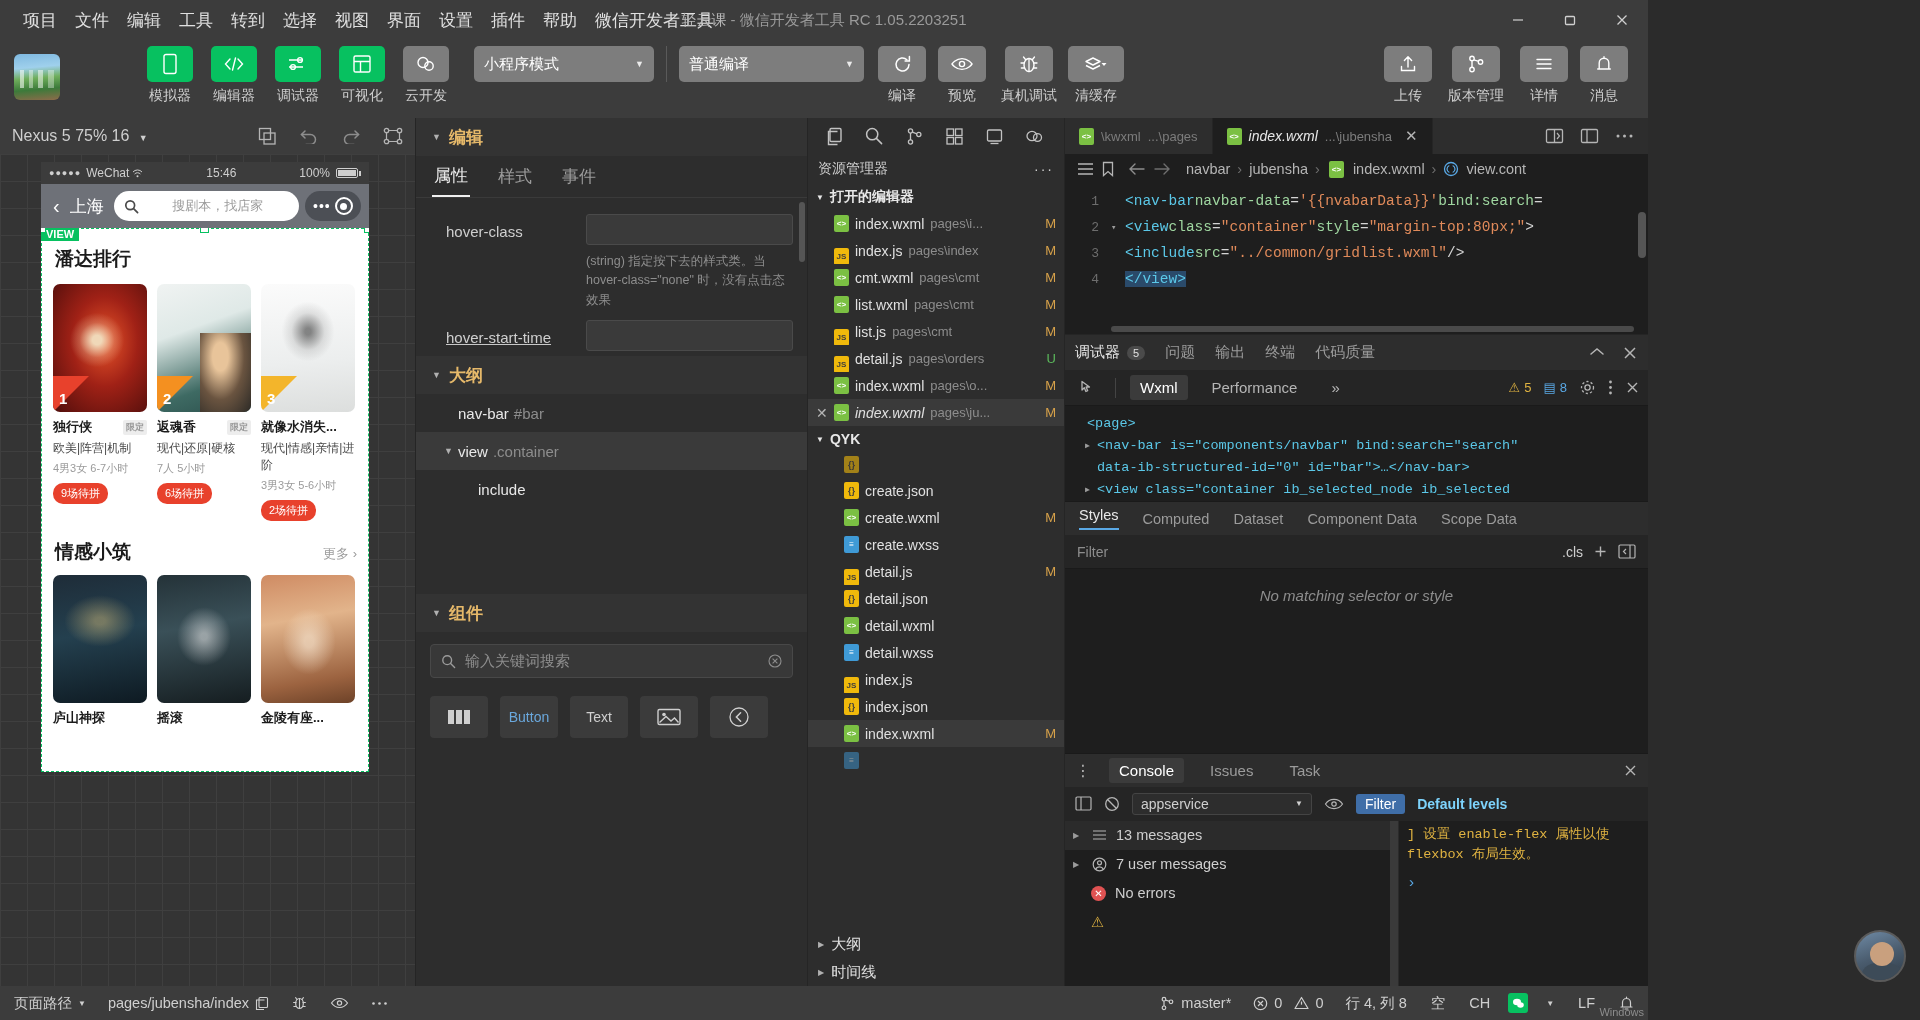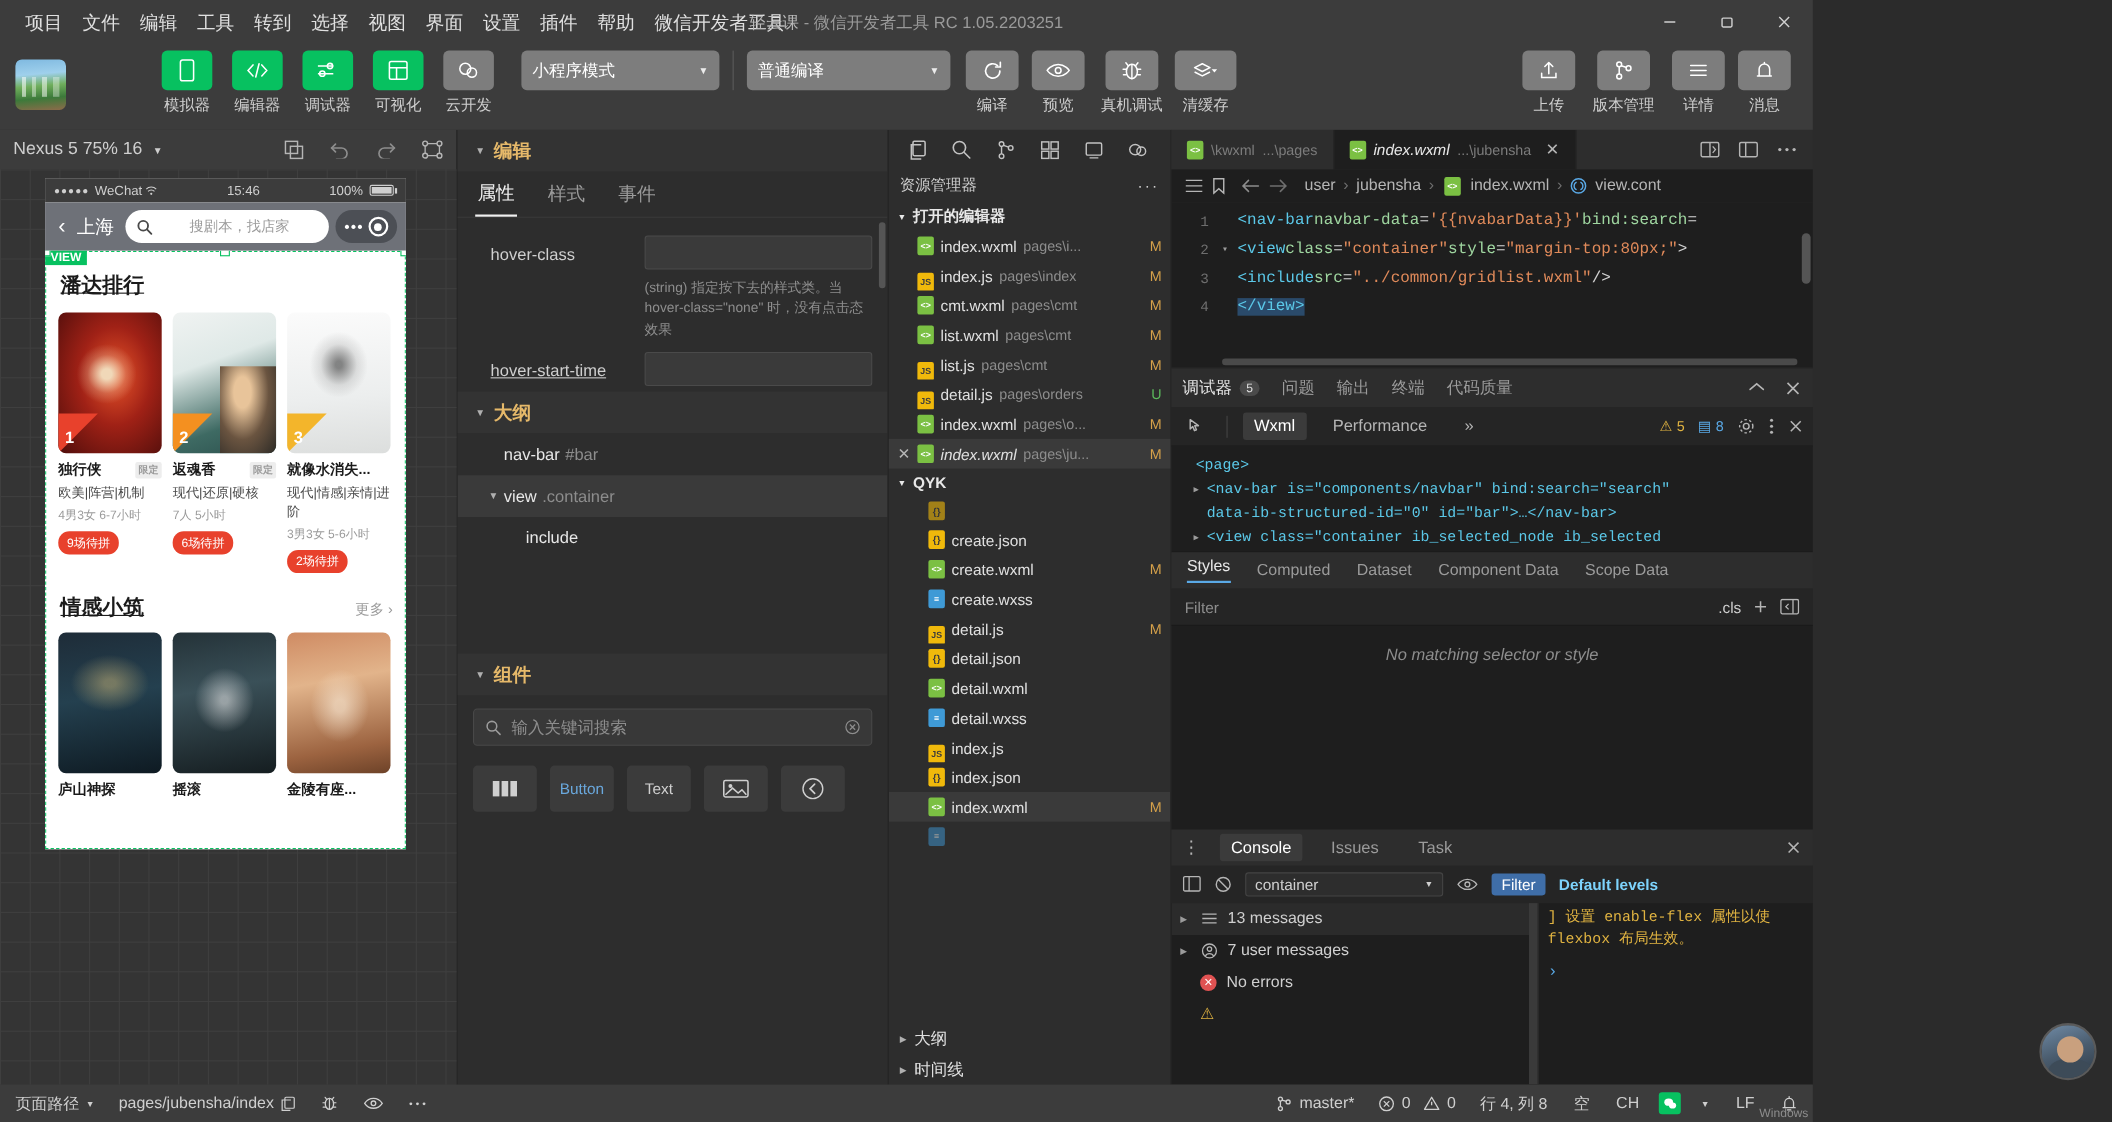--- a/index.html
+++ b/index.html
@@ -144,21 +144,21 @@
   }
   .sel-tag {
     position: absolute; left: 0; top: -1px; background: #07c160; color: #fff;
     font-size: 11px; padding: 1px 5px; font-weight: bold; z-index: 6;
   }
   .sel-handle {
     position: absolute; width: 9px; height: 9px; background: #fff;
     border: 1px solid #07c160; z-index: 7;
   }
   .page-scroll { padding: 10px 12px 0 12px; }
-  .sec-title { font-size: 19px; font-weight: bold; color: #1b1b1b; margin: 8px 0 12px 2px; text-decoration: underline; }
+  .sec-title { font-size: 19px; font-weight: bold; color: #1b1b1b; margin: 8px 0 12px 2px; }
   .sec-row { display: flex; align-items: baseline; margin: 18px 0 10px 2px; }
   .sec-row .more { margin-left: auto; color: #9b9b9b; font-size: 13px; }
   .cards { display: flex; gap: 10px; }
   .card { width: 94px; }
   .card-img {
     width: 94px; height: 128px; border-radius: 7px; position: relative; overflow: hidden;
   }
   .card-rank {
     position: absolute; left: 0; bottom: 0; width: 0; height: 0;
     border-style: solid; border-width: 0 0 36px 36px; border-color: transparent;
@@ -1064,21 +1064,21 @@
         <span style="margin-left:6px;">
           <svg width="18" height="14" viewBox="0 0 18 14">
               <path d="M16 7H2M7 2L2 7l5 5" fill="none" stroke="#8d8d8d" stroke-width="1.4" stroke-linecap="round"></path>
             </svg>
         </span>
         <span>
           <svg width="18" height="14" viewBox="0 0 18 14">
               <path d="M2 7h14M11 2l5 5-5 5" fill="none" stroke="#6f6f6f" stroke-width="1.4" stroke-linecap="round"></path>
             </svg>
         </span>
-        <span style="margin-left:8px;">user</span>
+        <span style="margin-left:8px;">navbar</span>
         <span class="sep">›</span>
         <span>jubensha</span>
         <span class="sep">›</span>
         <span class="fi wxml" style="margin:0 2px;">&lt;&gt;</span>
         <span>index.wxml</span>
         <span class="sep">›</span>
         <span>
           <svg width="16" height="16" viewBox="0 0 16 16">
               <circle cx="8" cy="8" r="6.5" fill="none" stroke="#5aa9e6" stroke-width="1.3"></circle>
               <path d="M6.3 4.5C4.8 5.2 4 6.5 4 8s.8 2.8 2.3 3.5M9.7 4.5C11.2 5.2 12 6.5 12 8s-.8 2.8-2.3 3.5" fill="none" stroke="#5aa9e6" stroke-width="1.2"></path>
@@ -1252,21 +1252,21 @@
               <path d="M6 1v13" stroke="#b5b5b5" stroke-width="1.2"></path>
             </svg>
         </span>
         <span>
           <svg width="16" height="16" viewBox="0 0 16 16">
               <circle cx="8" cy="8" r="6.3" fill="none" stroke="#b5b5b5" stroke-width="1.3"></circle>
               <path d="M3.8 3.8l8.4 8.4" stroke="#b5b5b5" stroke-width="1.3"></path>
             </svg>
         </span>
         <span class="ctx-select">
-          <span>container</span>
+          <span>appservice</span>
           <span class="caret">▼</span>
         </span>
         <span>
           <svg width="20" height="14" viewBox="0 0 20 14">
               <path d="M1.5 7s3-4.6 8.5-4.6S18.5 7 18.5 7s-3 4.6-8.5 4.6S1.5 7 1.5 7z" fill="none" stroke="#b5b5b5" stroke-width="1.2"></path>
               <circle cx="10" cy="7" r="2.2" fill="none" stroke="#b5b5b5" stroke-width="1.2"></circle>
             </svg>
         </span>
         <span class="filter-chip">Filter</span>
         <span class="lvl">Default levels</span>

